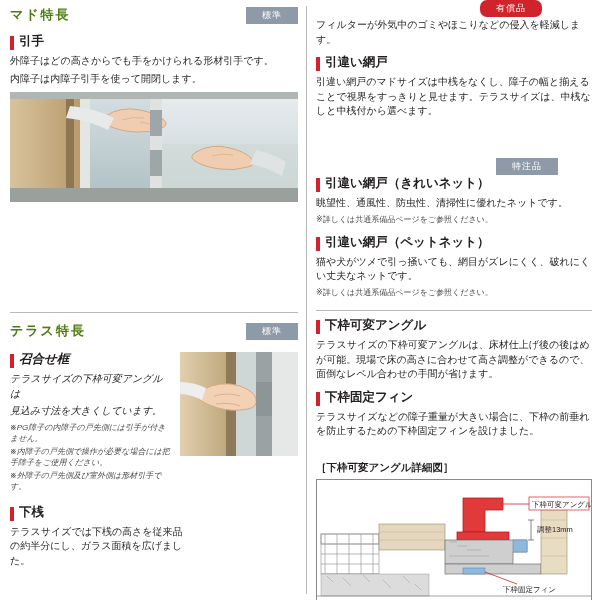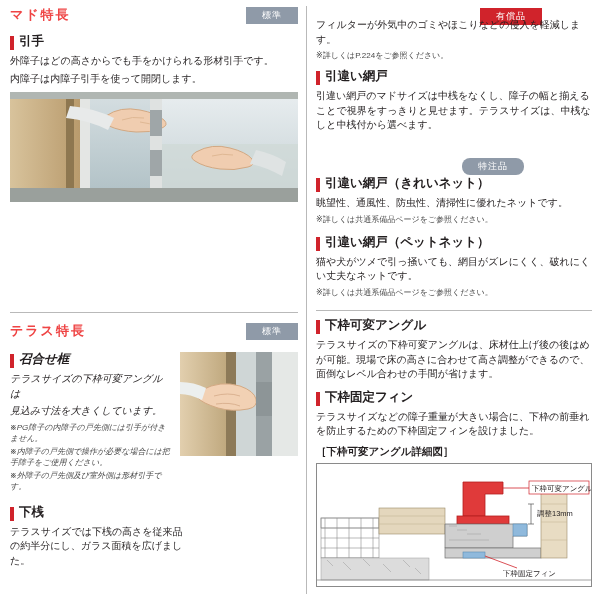--- a/index.html
+++ b/index.html
@@ -7,21 +7,21 @@
     width:600px;height:600px;
     background:#ffffff;
     font-family:"Liberation Sans","DejaVu Sans",sans-serif;
     color:#231f20;
     overflow:hidden;
   }
   .page{position:relative;width:600px;height:600px;}
 
   
   .sec-title{
-    font-size:13px;font-weight:bold;letter-spacing:2px;color:#ef4444;
+    font-size:13px;font-weight:bold;letter-spacing:2px;color:#4d7c0f;
   }
   .badge{
     display:inline-block;background:#9ba6b4;color:#fff;font-size:9px;
     padding:2px 16px;letter-spacing:1px;text-align:left;
   }
   .badge.red{background:#d0232b;}
   .badge.gray{background:#8f9aa8;}
   .hdr{
     display:flex;align-items:flex-start;gap:5px;margin:0 0 4px 0;
   }
@@ -55,31 +55,31 @@
   
   #terasu-head{top:322px;display:flex;align-items:center;justify-content:space-between;}
   #terasu-block{top:352px;}
   .two-col{display:flex;gap:8px;font-style:italic;}
   .two-col .txt{flex:1 1 auto;width:160px;}
   .photo-terasu{
     flex:0 0 118px;width:118px;height:104px;background:#d8cdbe;position:relative;overflow:hidden;
   }
 
   
-  #right-badge-1{position:absolute;top:8px;left:480px;}
+  #right-badge-1{position:absolute;top:0;left:480px;border-radius:7px;}
   #right-block-1{top:18px;}
-  #right-badge-2{position:absolute;top:158px;left:462px;border-radius:8px;}
+  #right-badge-2{position:absolute;top:158px;left:496px;}
   #right-block-2{top:176px;}
   #right-block-3{top:318px;}
 
   .fig-wrap{
     margin-top:4px;border:1px solid #8a8a8a;width:274px;height:122px;position:relative;
     background:#fff;overflow:hidden;
   }
-  .fig-caption{font-size:10.5px;font-weight:bold;margin:6px 0 0 0;}
+  .fig-caption{font-size:10.5px;font-weight:bold;margin:22px 0 0 0;}
 
   svg{display:block;}
 </style>
 </head>
 <body>
 
 <div class="page">
 
   <div class="divider-v"></div>
 
@@ -200,21 +200,20 @@
         <h3>下桟</h3>
       </div>
       <p class="body" style="width:180px;">テラスサイズでは下桟の高さを従来品の約半分にし、ガラス面積を広げました。</p>
     </div>
   </div>
 
   <div class="badge red" id="right-badge-1">有償品</div>
 
   <div class="col-r" id="right-block-1">
     <p class="body">フィルターが外気中のゴミやほこりなどの侵入を軽減します。</p>
-    <p class="note">※詳しくはP.224をご参照ください。</p>
 
     <div class="hdr" style="margin-top:8px;">
       <span class="bar red"></span>
       <h3>引違い網戸</h3>
     </div>
     <p class="body">引違い網戸のマドサイズは中桟をなくし、障子の幅と揃えることで視界をすっきりと見せます。テラスサイズは、中桟なしと中桟付から選べます。</p>
   </div>
 
   <div class="badge gray" id="right-badge-2">特注品</div>
 

